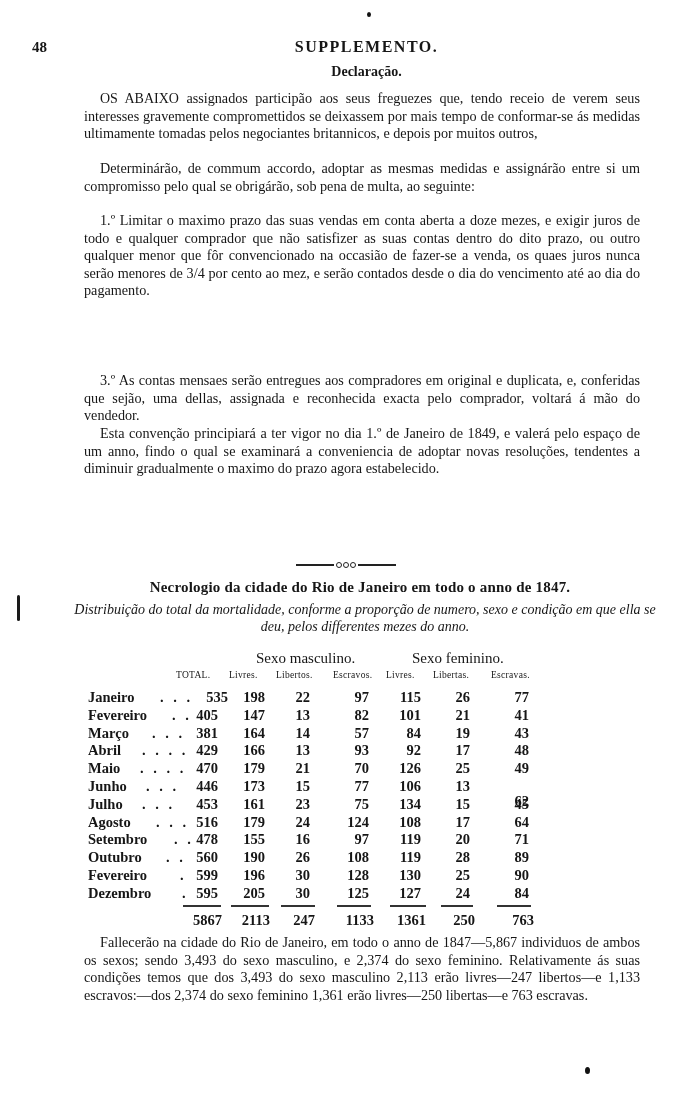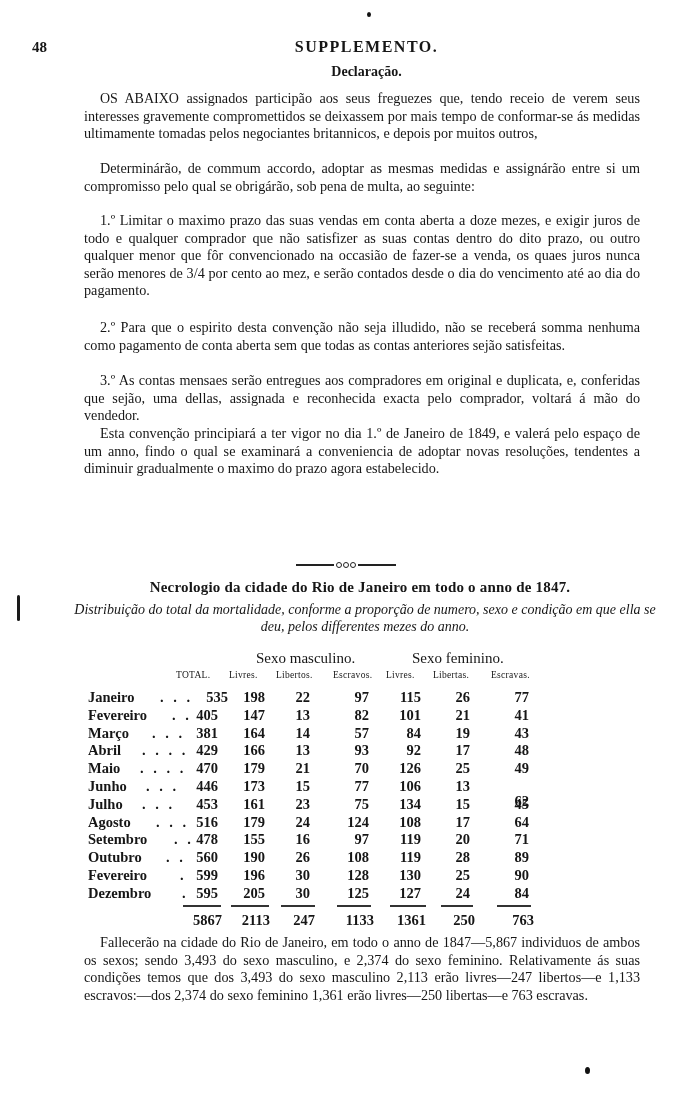--- a/index.html
+++ b/index.html
@@ -54,21 +54,20 @@
 
   <div class="abs top-dot"></div>
 
   <div class="abs pagenum">48</div>
   <div class="abs runhead">SUPPLEMENTO.</div>
   <div class="abs decl-title">Declaração.</div>
 
   <p class="para" style="top:90px;"><span class="lead">OS ABAIXO</span><span> assignados participão aos seus freguezes que, tendo receio de verem seus interesses gravemente compromettidos se deixassem por mais tempo de conformar-se ás medidas ultimamente tomadas pelos negociantes britannicos, e depois por muitos outros,</span></p>
   <p class="para" style="top:160px;"><span>Determinárão, de commum accordo, adoptar as mesmas medidas e assignárão entre si um compromisso pelo qual se obrigárão, sob pena de multa, ao seguinte:</span></p>
   <p class="para" style="top:212px;"><span>1.º Limitar o maximo prazo das suas vendas em conta aberta a doze mezes, e exigir juros de todo e qualquer comprador que não satisfizer as suas contas dentro do dito prazo, ou outro qualquer menor que fôr convencionado na occasião de fazer-se a venda, os quaes juros nunca serão menores de 3/4 por cento ao mez, e serão contados desde o dia do vencimento até ao dia do pagamento.</span></p>
-  <p class="para" style="top:319px;"><span>2.º Para que o espirito desta convenção não seja illudido, não se receberá somma nenhuma como pagamento de conta aberta sem que todas as contas anteriores sejão satisfeitas.</span></p>
   <p class="para" style="top:372px;"><span>3.º As contas mensaes serão entregues aos compradores em original e duplicata, e, conferidas que sejão, uma dellas, assignada e reconhecida exacta pelo comprador, voltará á mão do vendedor.</span></p>
   <p class="para" style="top:425px;"><span>Esta convenção principiará a ter vigor no dia 1.º de Janeiro de 1849, e valerá pelo espaço de um anno, findo o qual se examinará a conveniencia de adoptar novas resoluções, tendentes a diminuir gradualmente o maximo do prazo agora estabelecido.</span></p>
 
   <div class="abs ornament">
     <div class="bar" style="left:0; width:38px;"></div>
     <div class="knot" style="left:40px;"></div>
     <div class="knot" style="left:47px;"></div>
     <div class="knot" style="left:54px;"></div>
     <div class="bar" style="left:62px; width:38px;"></div>
   </div>

